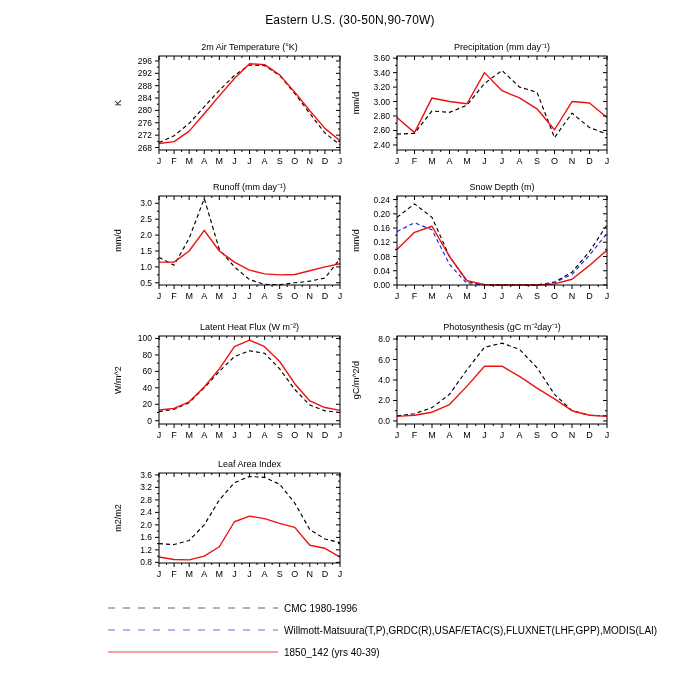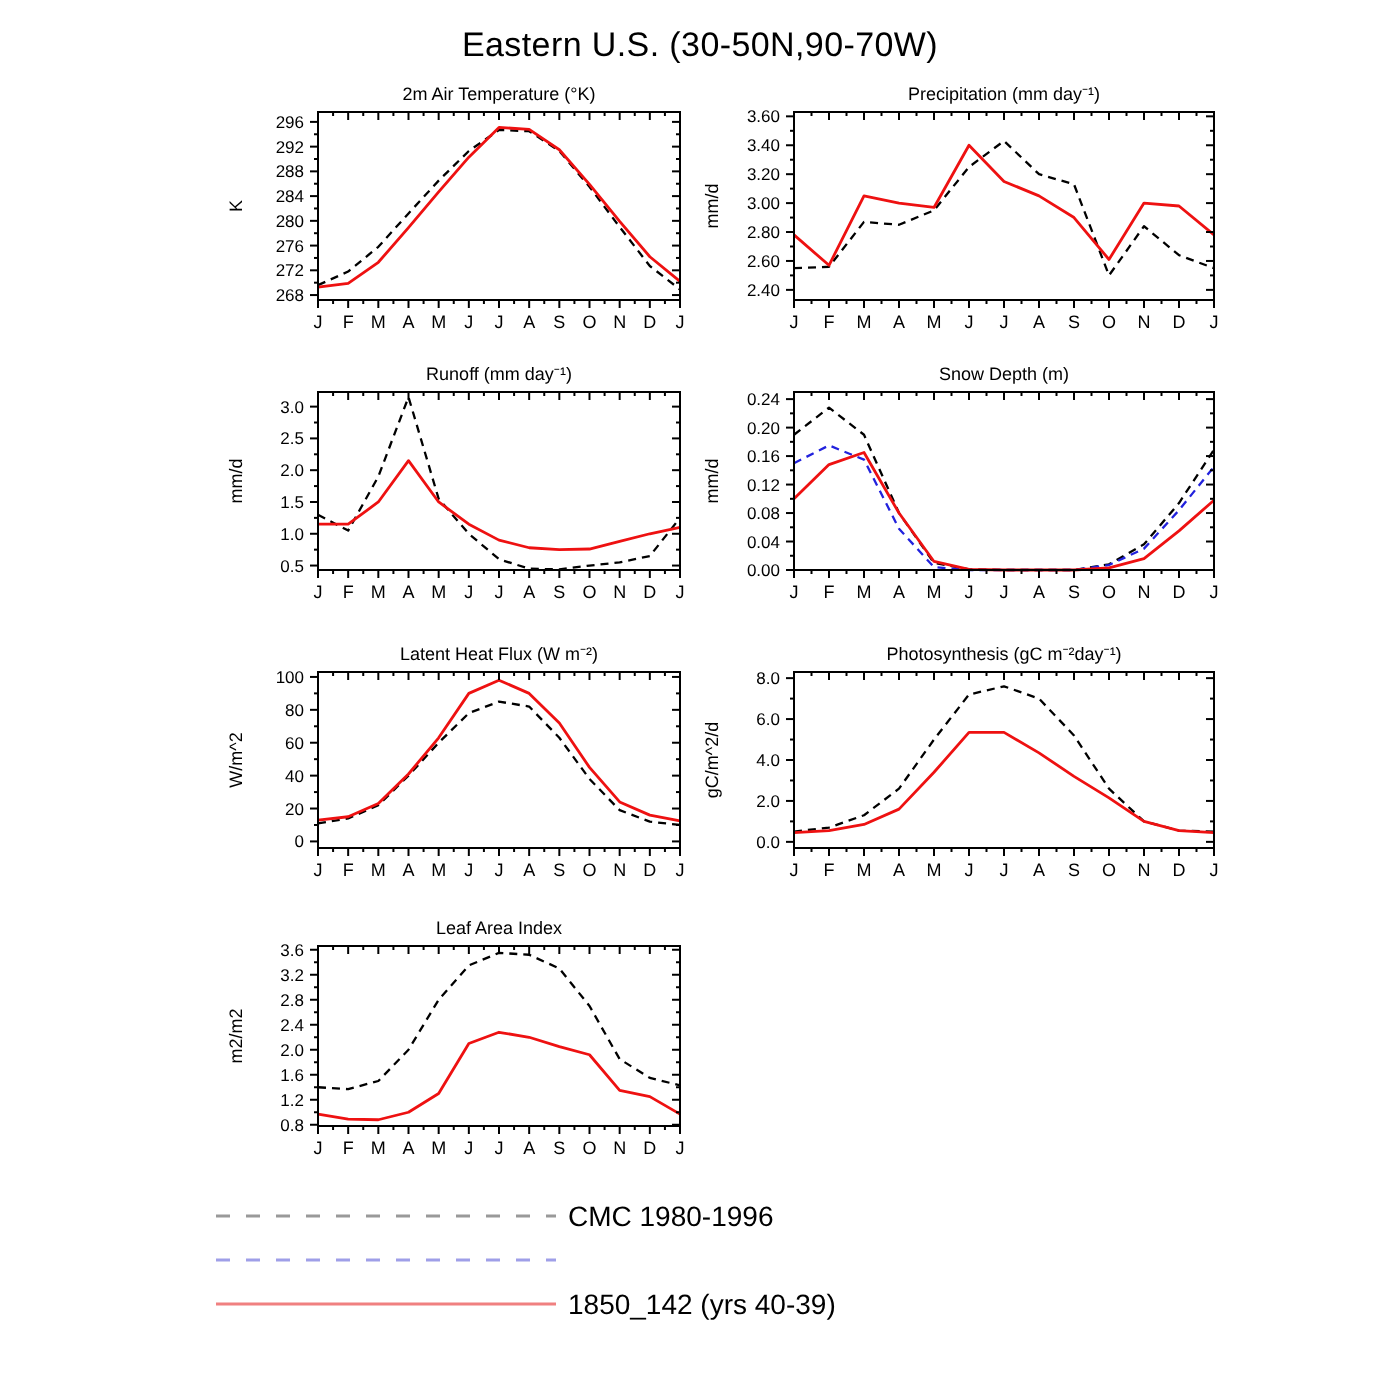--- a/index.html
+++ b/index.html
@@ -1,28 +1,28 @@
 <!DOCTYPE html>
 <html><head>
 <meta charset="utf-8">
 <style>
   html,body{margin:0;padding:0;background:#fff;}
   body{font-family:"Liberation Sans", sans-serif; color:#000;}
   .figure{position:relative;width:700px;height:700px;background:#ffffff;overflow:hidden;}
-  .main-title{position:absolute;top:13px;left:0;right:0;text-align:center;font-size:17px;letter-spacing:0.2px;}
+  .main-title{position:absolute;top:13px;left:0;right:0;text-align:center;font-size:12px;letter-spacing:0.2px;}
   .chart{position:absolute;}
   svg{display:block;}
   svg text{fill:#000;}
   .tick{font-size:8.5px;}
   .xlab{font-size:9px;}
   .ctitle{font-size:9px;}
   .ylab{font-size:9px;}
   .legend{position:absolute;left:0;top:0;width:700px;height:0;}
   .legend-row{position:absolute;left:108px;display:flex;align-items:center;height:14px;}
-  .legend-label{font-size:14px;margin-left:6px;white-space:nowrap;}
+  .legend-label{font-size:10px;margin-left:6px;white-space:nowrap;}
 </style>
 </head>
 <body>
 
 <div class="figure">
   <div class="main-title">Eastern U.S. (30-50N,90-70W)</div>
 
   <div class="chart" style="left: 104px; top: 36px;">
       <svg width="251" height="138">
         <polyline points="55.00,106.58 70.08,99.78 85.17,87.41 100.25,70.71 115.33,54.32 130.42,39.48 145.50,28.97 160.58,29.59 175.67,39.48 190.75,57.41 205.83,77.51 220.92,96.99 236.00,108.74" fill="none" stroke="#000000" stroke-width="1.15" stroke-linejoin="round" stroke-dasharray="4,3"></polyline>
@@ -768,20 +768,21 @@
     <div class="legend-row" style="top:601px">
       <svg width="170" height="4">
           <line x1="0" y1="2" x2="170" y2="2" stroke="#999999" stroke-width="1.6" stroke-dasharray="7,8"></line>
         </svg>
       <span class="legend-label">CMC 1980-1996</span>
     </div>
     <div class="legend-row" style="top:623px">
       <svg width="170" height="4">
           <line x1="0" y1="2" x2="170" y2="2" stroke="#9f9fe8" stroke-width="1.6" stroke-dasharray="7,8"></line>
         </svg>
+      <span class="legend-label">Willmott-Matsuura(T,P),GRDC(R),USAF/ETAC(S),FLUXNET(LHF,GPP),MODIS(LAI)</span>
     </div>
     <div class="legend-row" style="top:645px">
       <svg width="170" height="4">
           <line x1="0" y1="2" x2="170" y2="2" stroke="#f08080" stroke-width="1.6"></line>
         </svg>
       <span class="legend-label">1850_142 (yrs 40-39)</span>
     </div>
   </div>
 </div>
 

